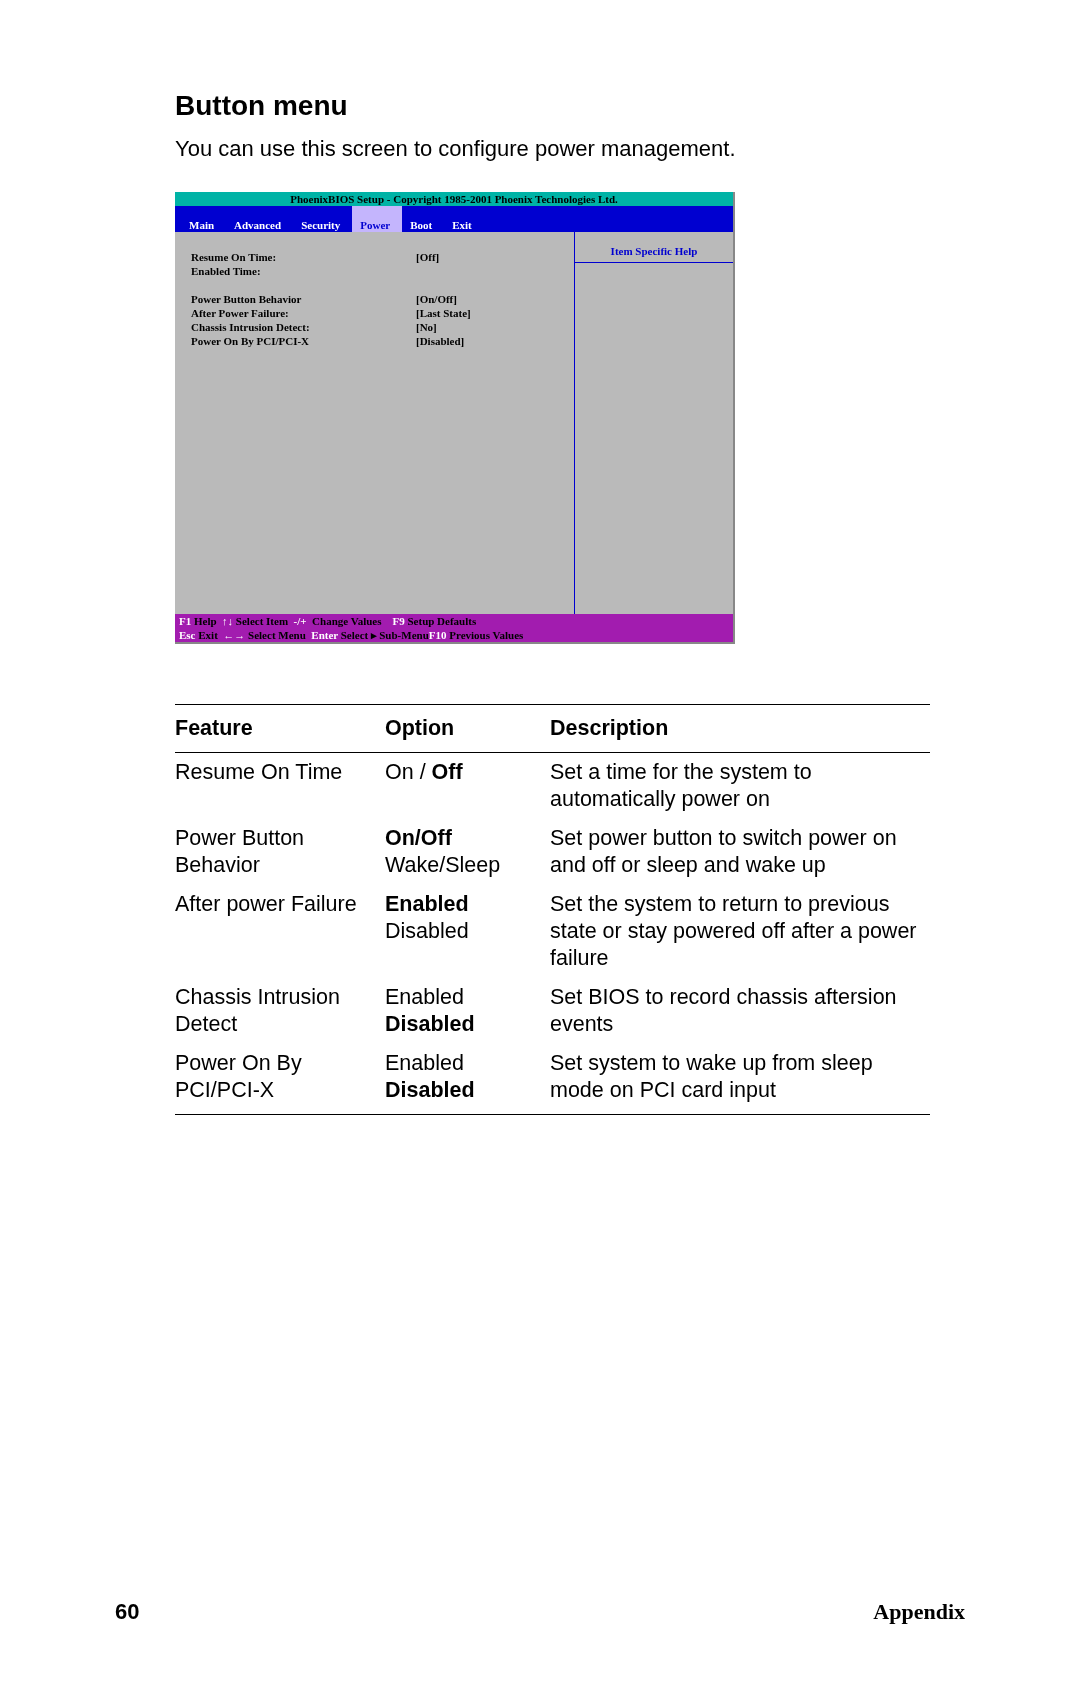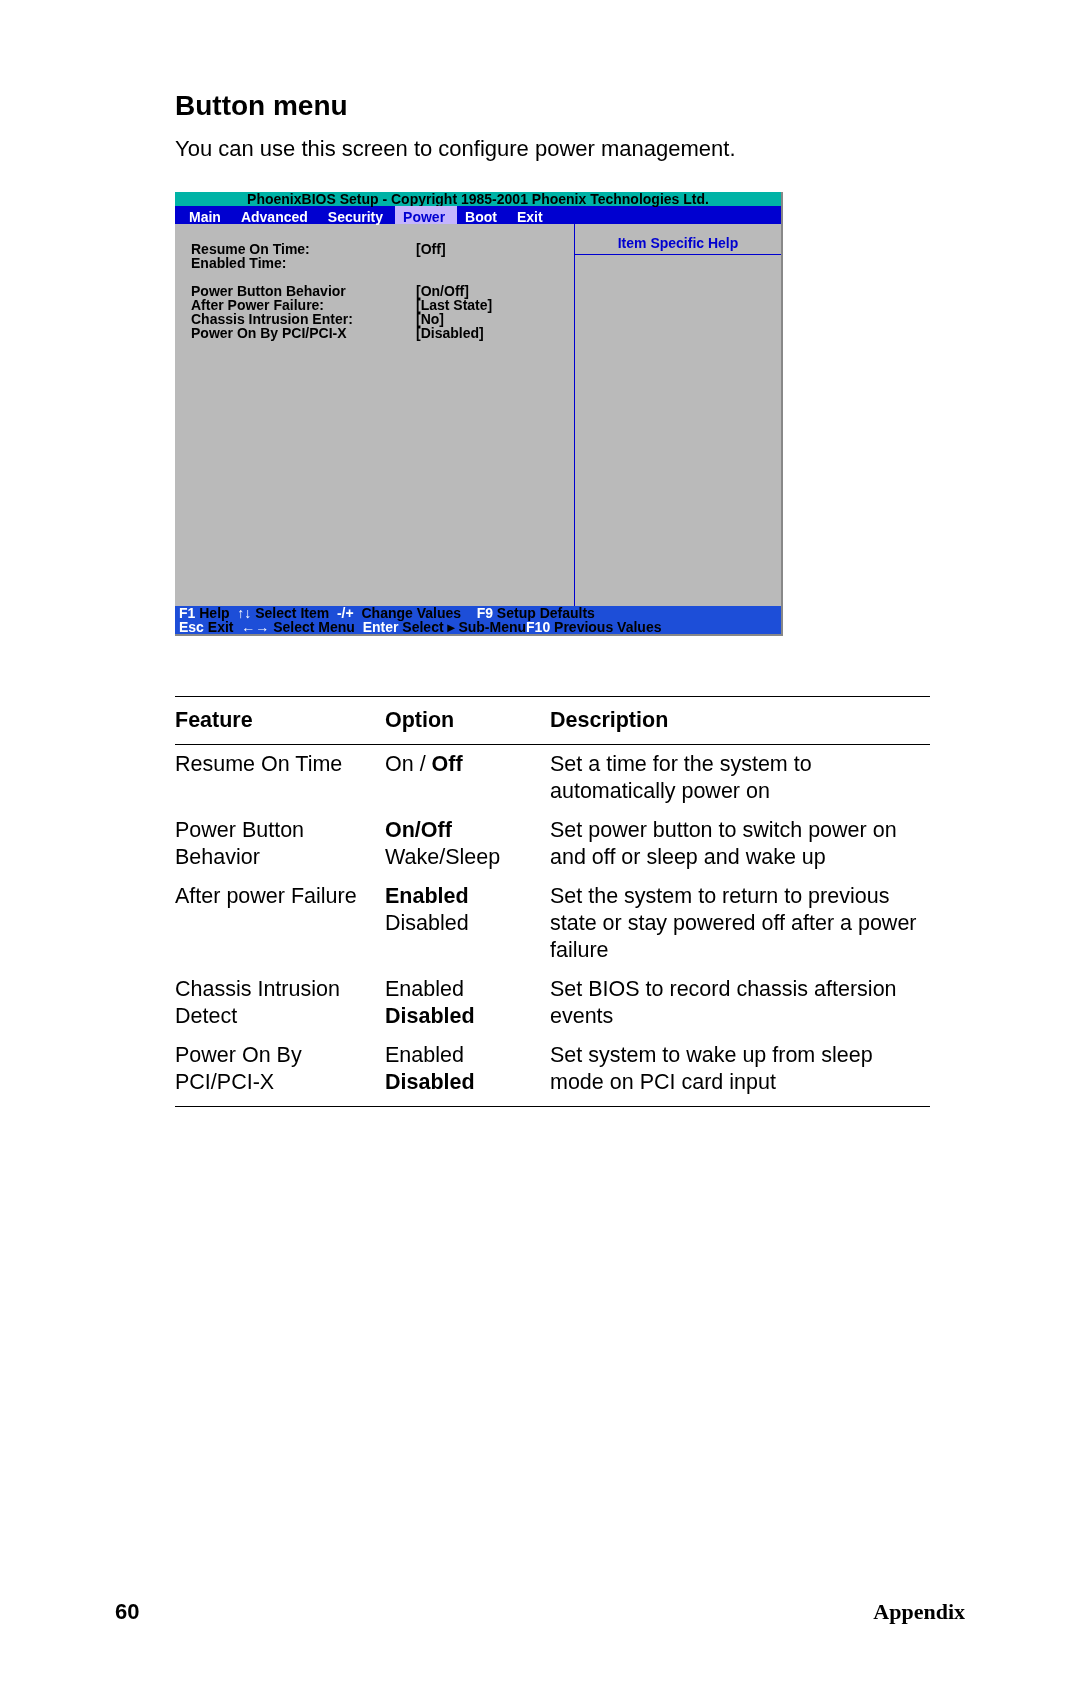--- a/index.html
+++ b/index.html
@@ -19,44 +19,44 @@
     font-size: 28px;
     font-weight: bold;
     margin: 0 0 14px 0;
   }
   .subtext {
     font-size: 22px;
     margin: 0 0 30px 0;
   }
   
   .bios {
-    width: 608px;
+    width: 560px;
     background: #bababa;
-    font-family: Liberation Sans, sans-serif;
-    font-size: 14px;
+    font-family: Liberation Serif, serif;
+    font-size: 11px;
     line-height: 14px;
     white-space: nowrap;
     border-right: 2px solid #888;
     border-bottom: 2px solid #888;
   }
   .bios .title-bar {
     background: #00b3a6;
     color: #000;
     text-align: center;
     font-weight: bold;
     padding: 0 4px;
   }
   .bios .menu-bar {
     background: #0000d0;
     color: #fff;
     display: flex;
     padding: 0 6px;
     font-weight: bold;
   }
-  .bios .menu-bar .m { padding: 4px 12px 0 8px; }
+  .bios .menu-bar .m { padding: 12px 12px 0 8px; }
   .bios .menu-bar .m.active { background: #c4b5fd; color: #0000d0; }
   .bios .body {
     display: flex;
     height: 382px;
   }
   .bios .left-pane {
     flex: 0 0 400px;
     border-right: 1px solid #0000d0;
     padding: 4px 0 0 4px;
   }
@@ -69,21 +69,21 @@
     text-align: center;
     border-bottom: 1px solid #0000d0;
     padding-bottom: 4px;
     font-weight: bold;
   }
   .bios .row { display: flex; padding: 0 12px; }
   .bios .row .k { color: #000000; font-weight: bold; width: 225px; }
   .bios .row .v { color: #000; font-weight: bold; }
   .bios .spacer { height: 14px; }
   .bios .footer {
-    background: #1d4ed8;
+    background: #a21caf;
     color: #000;
     padding: 0 4px;
     font-weight: bold;
   }
   .bios .footer .w { color: #fff; }
   .bios .footer .b { color: #000; }
   .bios .footer .line { display: flex; }
   .bios .foot-seg { white-space: pre; }
 
   
@@ -155,21 +155,21 @@
           <div class="spacer"></div>
           <div class="row">
             <span class="k">Power Button Behavior</span>
             <span class="v">[On/Off]</span>
           </div>
           <div class="row">
             <span class="k">After Power Failure:</span>
             <span class="v">[Last State]</span>
           </div>
           <div class="row">
-            <span class="k">Chassis Intrusion Enter:</span>
+            <span class="k">Chassis Intrusion Detect:</span>
             <span class="v">[No]</span>
           </div>
           <div class="row">
             <span class="k">Power On By PCI/PCI-X</span>
             <span class="v">[Disabled]</span>
           </div>
         </div>
       <div class="right-pane">
         <div class="help-title">Item Specific Help</div>
       </div>

